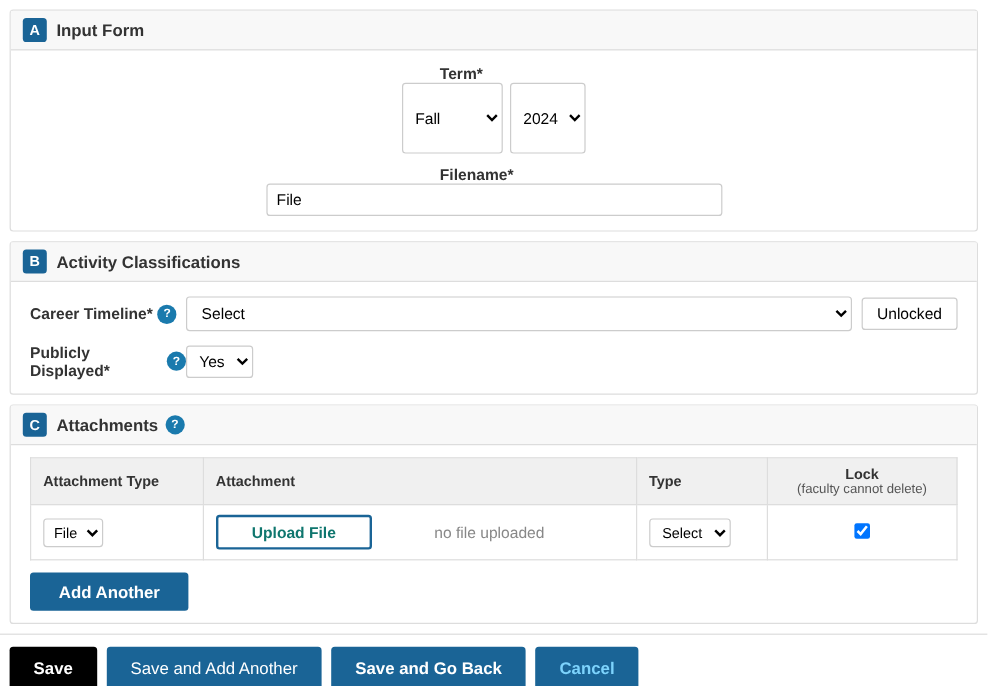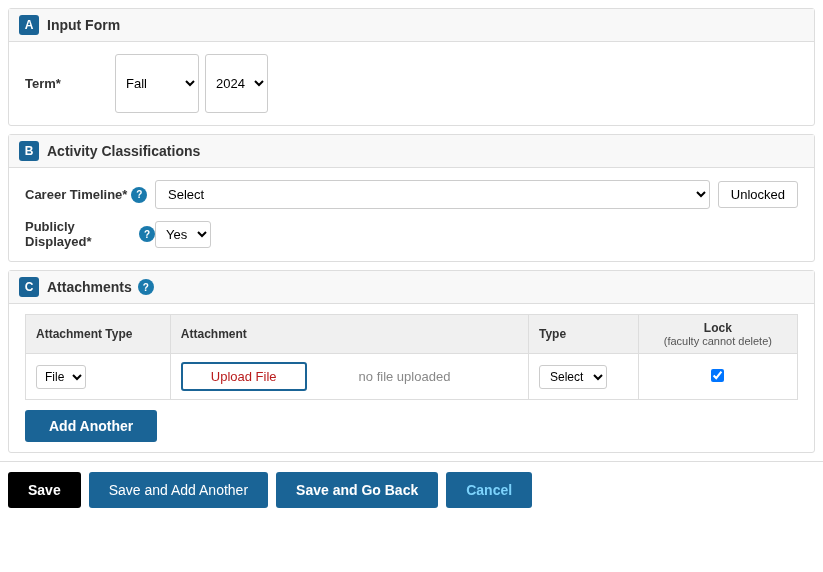--- a/index.html
+++ b/index.html
@@ -43,20 +43,21 @@
       margin: 8px;
       border-radius: 3px;
     }
     .section-a-body {
       padding: 12px 16px;
     }
     .form-row {
       display: flex;
       align-items: center;
       margin-bottom: 10px;
+      flex-direction: column;
     }
     .form-row:last-child { margin-bottom: 0; }
     .form-label {
       width: 90px;
       font-weight: bold;
       font-size: 13px;
       flex-shrink: 0;
     }
 
     select {
@@ -202,25 +203,25 @@
       align-items: center;
       gap: 4px;
     }
     .file-select {
       font-size: 12px;
       padding: 3px 4px;
     }
     .upload-btn {
       background: #fff;
       border: 2px solid #1a6496;
-      color: #b91c1c;
+      color: #0f766e;
       border-radius: 3px;
       padding: 5px 28px;
       font-size: 13px;
-      font-weight: normal;
+      font-weight: bold;
       cursor: pointer;
     }
     .no-file-text {
       color: #888;
       font-size: 13px;
       margin-left: 40px;
     }
     .type-select {
       font-size: 12px;
       padding: 3px 6px;
@@ -309,20 +310,24 @@
         </select>
         <select>
           <option>2022</option>
           <option>2023</option>
           <option selected="">2024</option>
           <option>2025</option>
         </select>
       </div>
     </div>
 
+    <div class="form-row">
+      <label class="form-label">Filename*</label>
+      <input type="text" value="File" style="">
+    </div>
   </div>
 </div>
 
 <div class="section-b">
   <div class="section-header">
     <span class="section-badge">B</span>
     <span>Activity Classifications</span>
   </div>
   <div class="section-b-body">
 

